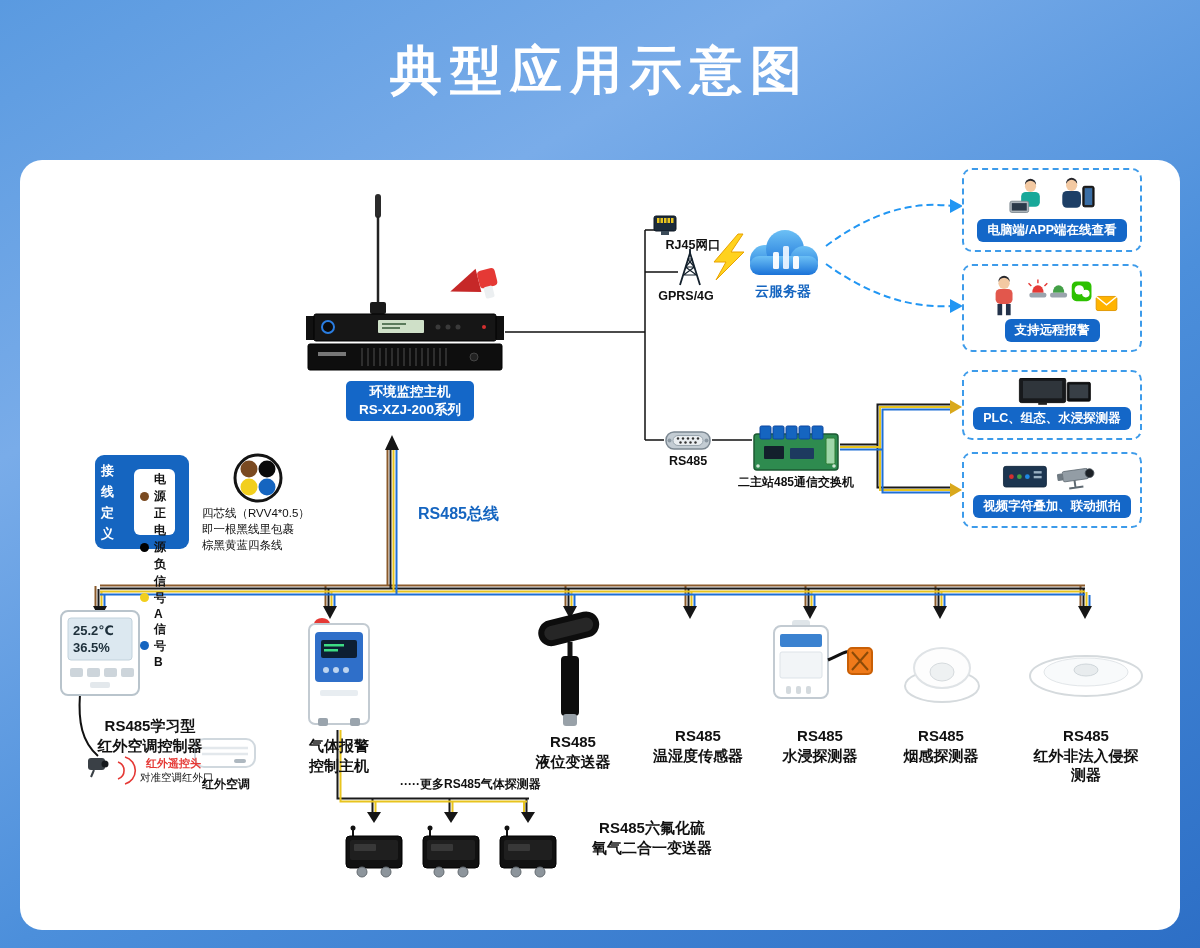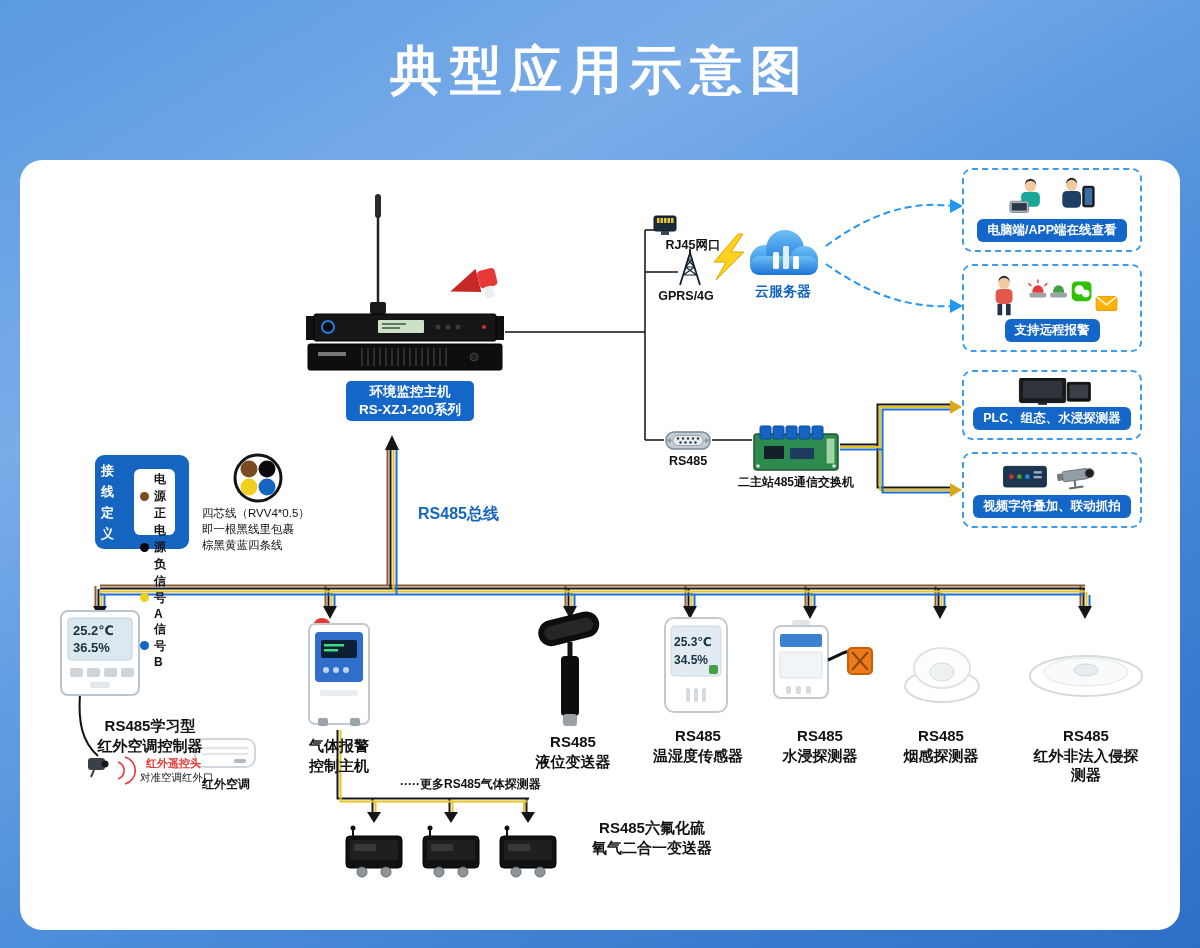--- a/index.html
+++ b/index.html
@@ -390,33 +390,20 @@
         <rect x="12" y="12" width="50" height="14" rx="7" fill="#262626"></rect>
       </g>
       <path d="M38 32 V46" stroke="#111" stroke-width="5"></path>
       <rect x="29" y="46" width="18" height="60" rx="4" fill="#0c0c0c"></rect>
       <rect x="31" y="104" width="14" height="12" rx="3" fill="#98a1a8"></rect>
     </svg>
   </div>
   <div class="dev-label" style="left:573px;top:732px;">RS485
 液位变送器</div>
 
-  <div class="abs" style="left:664px;top:616px;">
-    <svg width="64" height="98" viewBox="0 0 64 98">
-      <circle cx="32" cy="4" r="2" fill="#aab3ba"></circle>
-      <rect x="1" y="2" width="62" height="94" rx="9" fill="#fff" stroke="#c3cbd2" stroke-width="2"></rect>
-      <rect x="7" y="10" width="50" height="50" rx="4" fill="#e2ebf1" stroke="#cbd8e0"></rect>
-      <text x="10" y="30" class="lcd2">25.3℃</text>
-      <text x="10" y="48" class="lcd2">34.5%</text>
-      <rect x="45" y="49" width="9" height="9" rx="2" fill="#43a047"></rect>
-      <rect x="22" y="72" width="4" height="14" rx="2" fill="#d4dade"></rect>
-        <rect x="30" y="72" width="4" height="14" rx="2" fill="#d4dade"></rect>
-        <rect x="38" y="72" width="4" height="14" rx="2" fill="#d4dade"></rect>
-    </svg>
-  </div>
   <div class="dev-label" style="left:698px;top:726px;">RS485
 温湿度传感器</div>
 
   <div class="abs" style="left:772px;top:620px;">
     <svg width="104" height="84" viewBox="0 0 104 84">
       <rect x="20" y="0" width="18" height="8" rx="3" fill="#dfe5e9"></rect>
       <rect x="2" y="6" width="54" height="72" rx="7" fill="#fff" stroke="#c3cbd2" stroke-width="2"></rect>
       <rect x="8" y="14" width="42" height="13" rx="2" fill="#3b82d0"></rect>
       <rect x="8" y="32" width="42" height="26" rx="2" fill="#f2f5f7" stroke="#dde3e8"></rect>
       <rect x="14" y="66" width="5" height="8" rx="2" fill="#d4dade"></rect>

